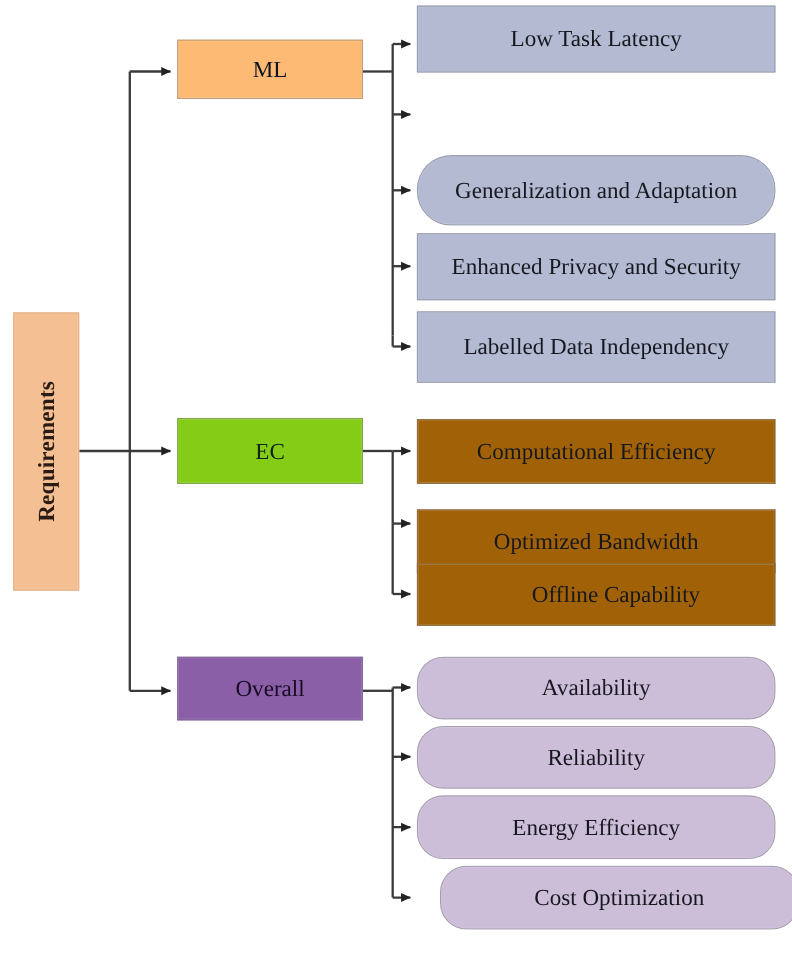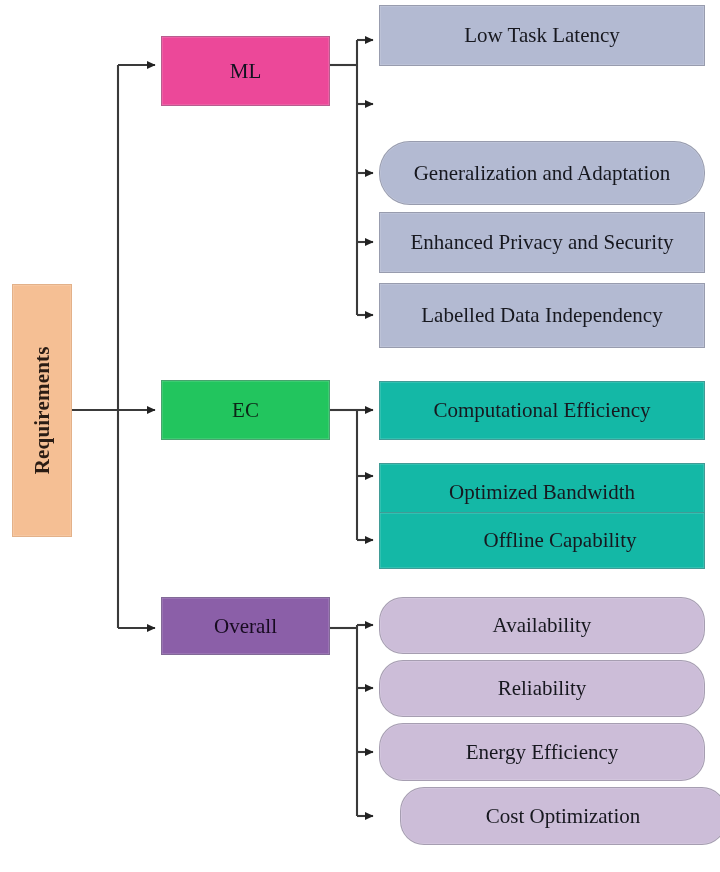--- a/index.html
+++ b/index.html
@@ -38,28 +38,28 @@
     transform:rotate(-90deg);
     white-space:nowrap;
     font-weight:bold;
     font-size:21px;
     letter-spacing:.2px;
     color:#2a1c14;
   }
 
   
   .cat{left:161px;width:169px;font-size:21px;}
-  .cat-ml{top:36px;height:70px;background:#ec4899;color:#10131f;}
-  .cat-ec{top:380px;height:60px;background:#22c55e;color:#0d2416;}
+  .cat-ml{top:36px;height:54px;background:#fdba74;color:#10131f;}
+  .cat-ec{top:380px;height:60px;background:#84cc16;color:#0d2416;}
   .cat-ov{top:597px;height:58px;background:#8b5fa8;color:#170b20;}
 
   
   .leaf{left:379px;width:326px;font-size:21px;padding:0 8px;align-items:center;}
   .leaf.ml{background:#b3bad2;}
-  .leaf.ec{background:#14b8a6;}
+  .leaf.ec{background:#a16207;}
   .leaf.ov{background:#ccbdd8;border-radius:24px;}
   .leaf .txt{display:block;width:100%;}
 </style>
 </head>
 <body>
 
 <div id="canvas">
 
   <svg id="wires" viewBox="0 0 720 872" xmlns="http://www.w3.org/2000/svg">
     <defs>

